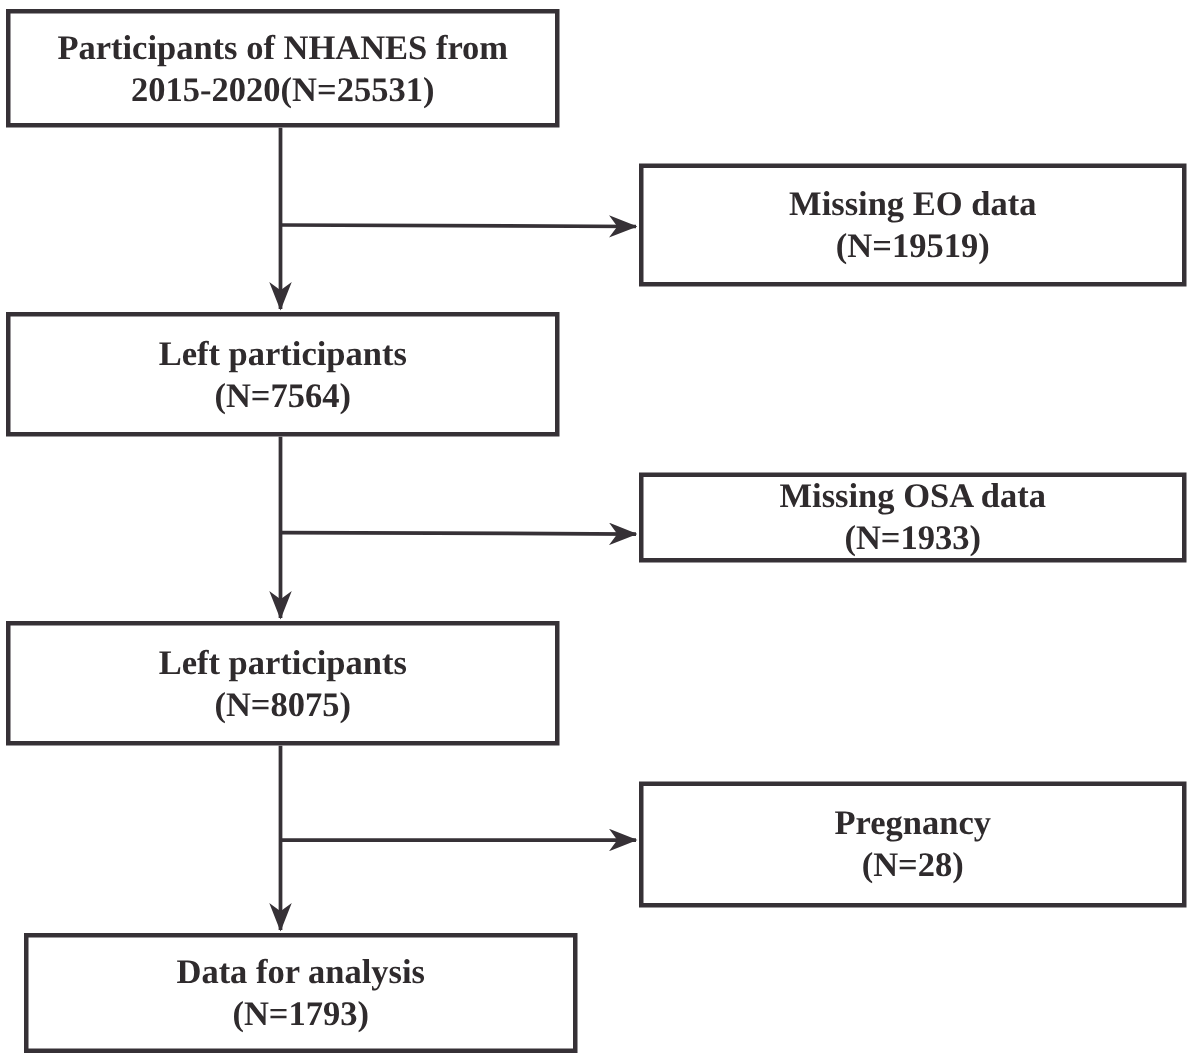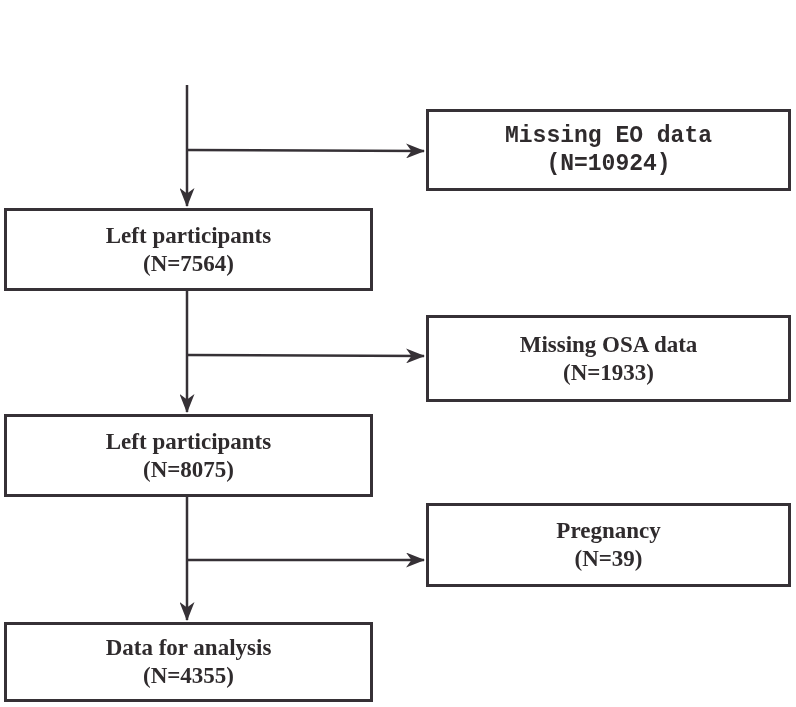--- a/index.html
+++ b/index.html
@@ -37,25 +37,25 @@
     font-weight: bold;
     font-size: 23px;
     line-height: 28px;
     color: #2f2b2d;
     white-space: nowrap;
   }
   
   .pos-participants { left: 4px;   top: 6px;   width: 369px; height: 79px; }
   .pos-left-6012    { left: 4px;   top: 208px; width: 369px; height: 83px; }
   .pos-left-4396    { left: 4px;   top: 414px; width: 369px; height: 83px; }
-  .pos-analysis     { left: 4px;   top: 622px; width: 369px; height: 80px; }
+  .pos-analysis     { left: 16px;   top: 622px; width: 369px; height: 80px; }
   
-  .pos-missing-eo   { left: 426px; top: 109px; width: 365px; height: 82px; font-family: Liberation Mono, monospace; }
-  .pos-missing-osa  { left: 426px; top: 315px; width: 365px; height: 87px; }
-  .pos-pregnancy    { left: 426px; top: 503px; width: 365px; height: 84px; }
+  .pos-missing-eo   { left: 426px; top: 109px; width: 365px; height: 82px; }
+  .pos-missing-osa  { left: 426px; top: 315px; width: 365px; height: 60px; }
+  .pos-pregnancy    { left: 426px; top: 521px; width: 365px; height: 84px; }
 </style>
 </head>
 <body>
 
 <div id="canvas">
 
   <svg id="connectors" width="796" height="707" viewBox="0 0 796 707" xmlns="http://www.w3.org/2000/svg">
     <defs>
       <marker id="arrowhead" markerUnits="userSpaceOnUse" markerWidth="19" markerHeight="15" viewBox="0 0 19 15" refX="18" refY="7.5" orient="auto">
         <path d="M0,0 L19,7.5 L0,15 L5.5,7.5 Z" fill="#363136"></path>
@@ -65,44 +65,48 @@
     <line x1="187" y1="85" x2="187" y2="206" stroke-width="2.5" marker-end="url(#arrowhead)" stroke="#363136"></line>
     <line x1="187" y1="150" x2="424" y2="151" stroke-width="2.5" marker-end="url(#arrowhead)" stroke="#363136"></line>
 
     <line x1="187" y1="291" x2="187" y2="412" stroke-width="2.5" marker-end="url(#arrowhead)" stroke="#363136"></line>
     <line x1="187" y1="355" x2="424" y2="356" stroke-width="2.5" marker-end="url(#arrowhead)" stroke="#363136"></line>
 
     <line x1="187" y1="497" x2="187" y2="620" stroke-width="2.5" marker-end="url(#arrowhead)" stroke="#363136"></line>
     <line x1="187" y1="560" x2="424" y2="560" stroke-width="2.5" marker-end="url(#arrowhead)" stroke="#363136"></line>
   </svg>
 
+  <div class="flow-box pos-participants">
+    <span class="box-line">Participants of NHANES from</span>
+    <span class="box-line">2015-2020(N=25531)</span>
+  </div>
 
   <div class="flow-box pos-left-6012">
     <span class="box-line">Left participants</span>
     <span class="box-line">(N=7564)</span>
   </div>
 
   <div class="flow-box pos-left-4396">
     <span class="box-line">Left participants</span>
     <span class="box-line">(N=8075)</span>
   </div>
 
   <div class="flow-box pos-analysis">
     <span class="box-line">Data for analysis</span>
-    <span class="box-line">(N=4355)</span>
+    <span class="box-line">(N=1793)</span>
   </div>
 
   <div class="flow-box pos-missing-eo">
     <span class="box-line">Missing EO data</span>
-    <span class="box-line">(N=10924)</span>
+    <span class="box-line">(N=19519)</span>
   </div>
 
   <div class="flow-box pos-missing-osa">
     <span class="box-line">Missing OSA data</span>
     <span class="box-line">(N=1933)</span>
   </div>
 
   <div class="flow-box pos-pregnancy">
     <span class="box-line">Pregnancy</span>
-    <span class="box-line">(N=39)</span>
+    <span class="box-line">(N=28)</span>
   </div>
 
 </div>
 
 </body></html>

